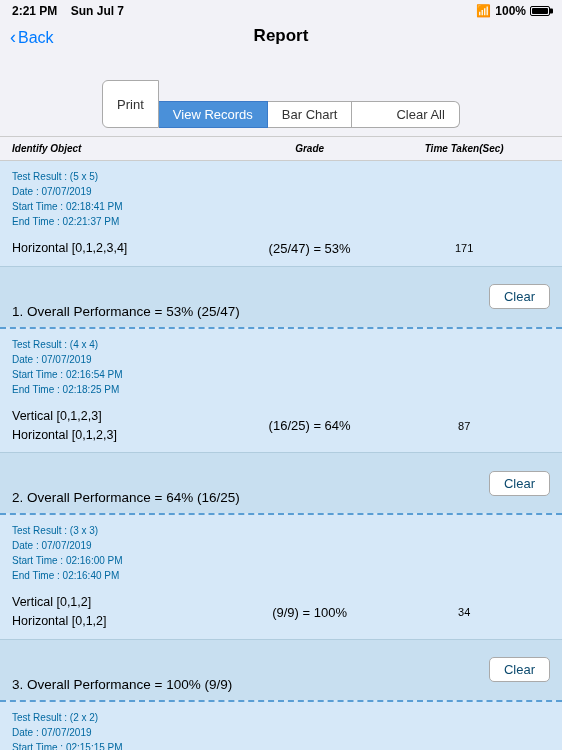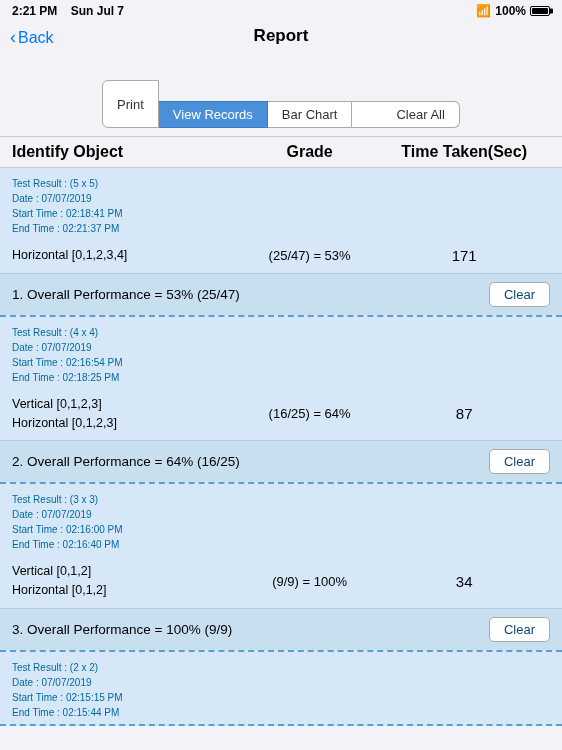--- a/index.html
+++ b/index.html
@@ -75,22 +75,23 @@
     .table-header {
       display: grid;
       grid-template-columns: 2fr 1.2fr 1.5fr;
       padding: 6px 12px;
       border-bottom: 1px solid #ccc;
       border-top: 1px solid #ccc;
       background: #f2f2f7;
     }
     .table-header-cell {
       font-weight: 700;
-      font-size: 16px;
+      font-size: 10px;
       text-align: center;
+      font-style: italic;
     }
     .table-header-cell:first-child { text-align: left; }
 
     
     .records-container {
       background: #d6e8f8;
     }
 
     
     .record-block {
@@ -110,32 +111,32 @@
 
     .record-data-row {
       display: grid;
       grid-template-columns: 2fr 1.2fr 1.5fr;
       padding: 6px 12px 8px;
       align-items: center;
       background: #d6e8f8;
     }
     .record-vertical-horizontal { font-size: 12.5px; line-height: 1.5; }
     .record-grade { text-align: center; font-size: 13px; }
-    .record-time { text-align: center; font-size: 15px; }
+    .record-time { text-align: center; font-size: 11px; }
 
     
     .overall-row {
       display: flex;
       justify-content: space-between;
       align-items: center;
       padding: 8px 12px;
       background: #c8dff0;
       border-top: 1px solid #b0ccde;
     }
-    .overall-text { font-size: 13.5px; font-weight: 500; }
+    .overall-text { font-size: 13.5px; font-weight: 500; margin-top: 29px; }
     .clear-btn {
       border: 1px solid #aaa;
       background: #fff;
       padding: 4px 14px;
       border-radius: 5px;
       font-size: 13px;
       cursor: pointer;
       color: #0c4a6e;
     }
     .battery-body {

